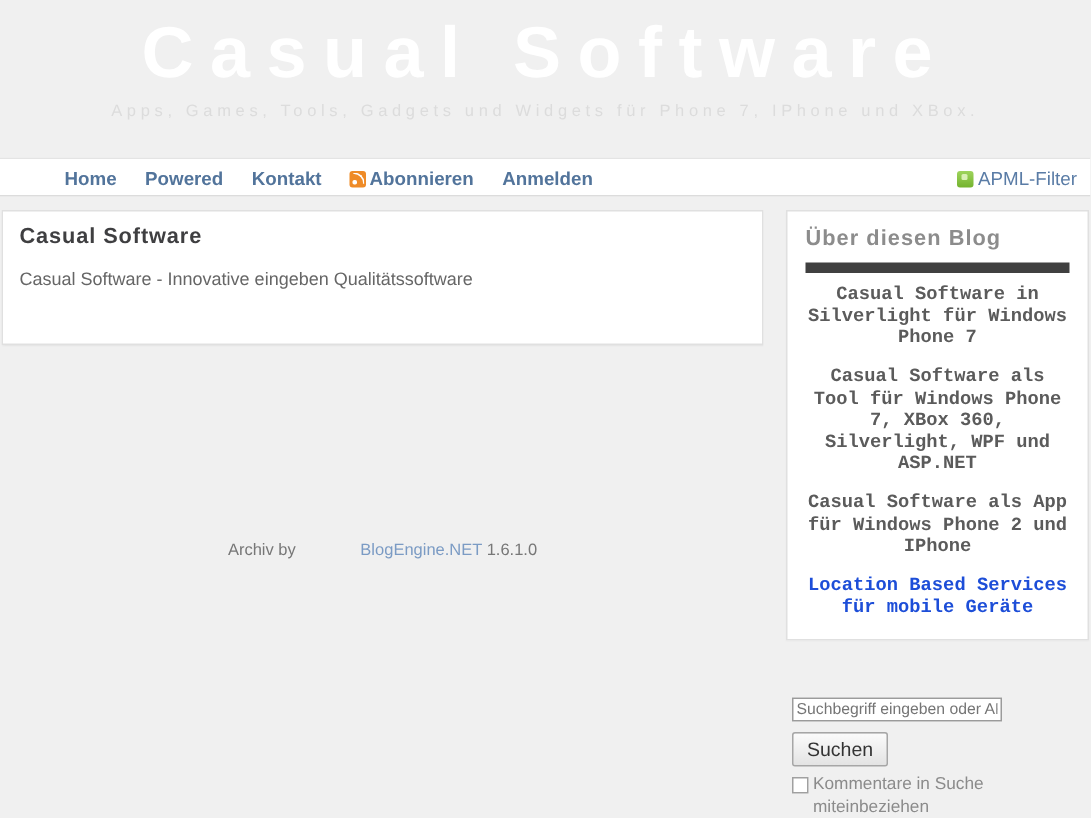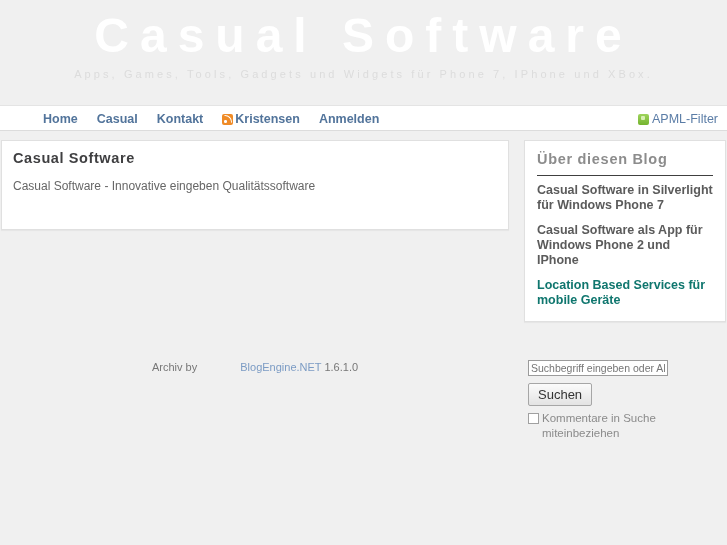--- a/index.html
+++ b/index.html
@@ -190,41 +190,42 @@
   }
 
   
   #about-widget { padding: 10px 12px 14px 12px; }
   .widget-header {
     margin: 0 0 7px 0;
     font-size: 14.5px;
     font-weight: bold;
     letter-spacing: 0.7px;
     color: #8c8c8c;
-    border-bottom: 1px solid #404040;
+    border-bottom: 7px solid #404040;
     padding-bottom: 8px;
     font-family: "Liberation Sans", sans-serif;
   }
   .about-list {
     list-style: none;
     margin: 0;
     padding: 0;
   }
   .about-list li { margin: 0 0 11px 0; }
   .about-list li:last-child { margin-bottom: 0; }
   .about-link {
     font-size: 12.5px;
     font-weight: bold;
     color: #5b5b5b;
     text-decoration: none;
     line-height: 1.17;
     display: block;
-    font-family: Liberation Sans, sans-serif;
-  }
-  .about-link.current { color: #0f766e; }
+    font-family: Liberation Mono, monospace;
+    text-align: center;
+  }
+  .about-link.current { color: #1d4ed8; }
 
   
   #search-widget {
     margin-top: 38px;
     padding: 0 2px 0 4px;
   }
   #search-input {
     width: 140px;
     height: 16px;
     font-family: "Liberation Sans", sans-serif;
@@ -277,28 +278,28 @@
     <h1 id="blog-title">Casual Software</h1>
     <div id="blog-subtitle">Apps, Games, Tools, Gadgets und Widgets für Phone 7, IPhone und XBox.</div>
   </div>
 
   <div id="menu">
     <div id="menu-left">
       <a class="navlink" href="#">
         <span>Home</span>
       </a>
       <a class="navlink" href="#">
-        <span>Casual</span>
+        <span>Powered</span>
       </a>
       <a class="navlink" href="#">
         <span>Kontakt</span>
       </a>
       <a class="navlink" href="#">
         <span class="rss-icon"></span>
-        <span>Kristensen</span>
+        <span>Abonnieren</span>
       </a>
       <a class="navlink" href="#">
         <span>Anmelden</span>
       </a>
     </div>
     <div id="menu-right">
       <a class="navlink" id="apml-filter-link" href="#">
         <span class="apml-icon"></span>
         <span>APML-Filter</span>
       </a>
@@ -322,20 +323,23 @@
       </div>
     </div>
 
     <div id="sidebar">
 
       <div class="box" id="about-widget">
         <h3 class="widget-header">Über diesen Blog</h3>
         <ul class="about-list">
           <li>
             <a class="about-link" href="#">Casual Software in Silverlight für Windows Phone 7</a>
+          </li>
+          <li>
+            <a class="about-link" href="#">Casual Software als Tool für Windows Phone 7, XBox 360, Silverlight, WPF und ASP.NET</a>
           </li>
           <li>
             <a class="about-link" href="#">Casual Software als App für Windows Phone 2 und IPhone</a>
           </li>
           <li>
             <a class="about-link current" href="#">Location Based Services für mobile Geräte</a>
           </li>
         </ul>
       </div>
 

